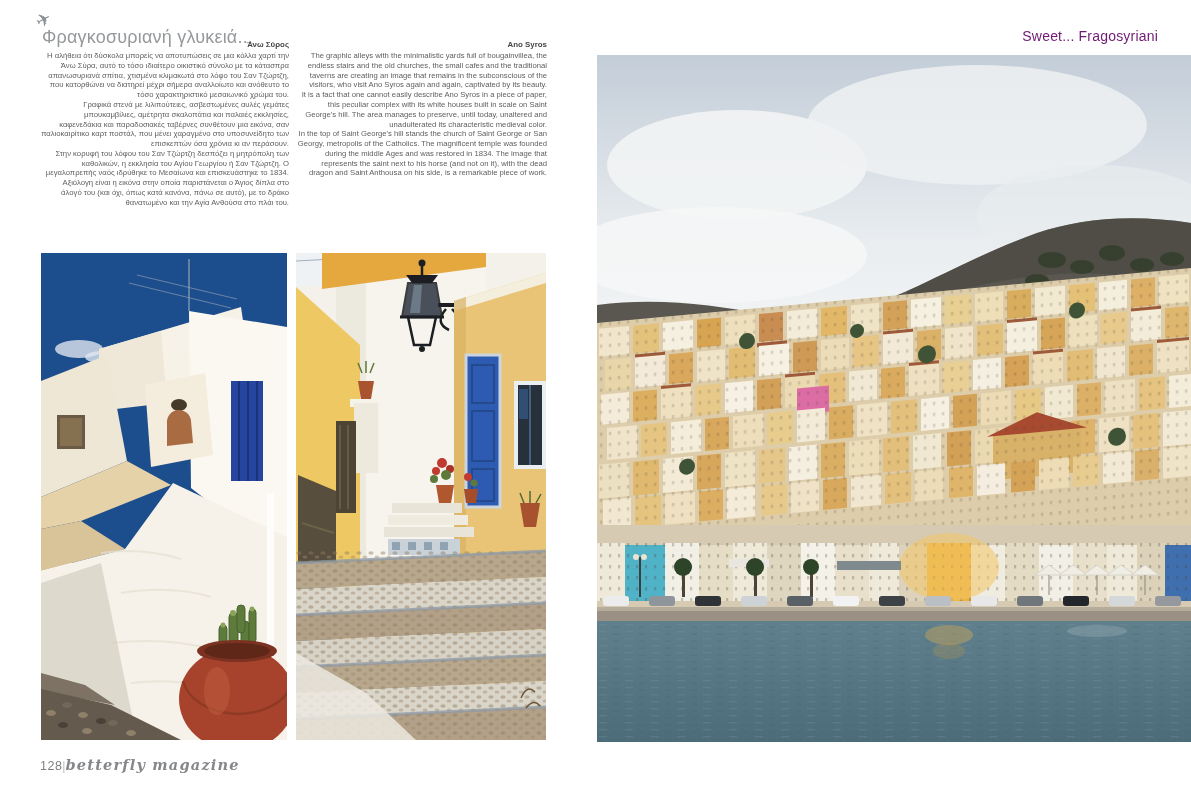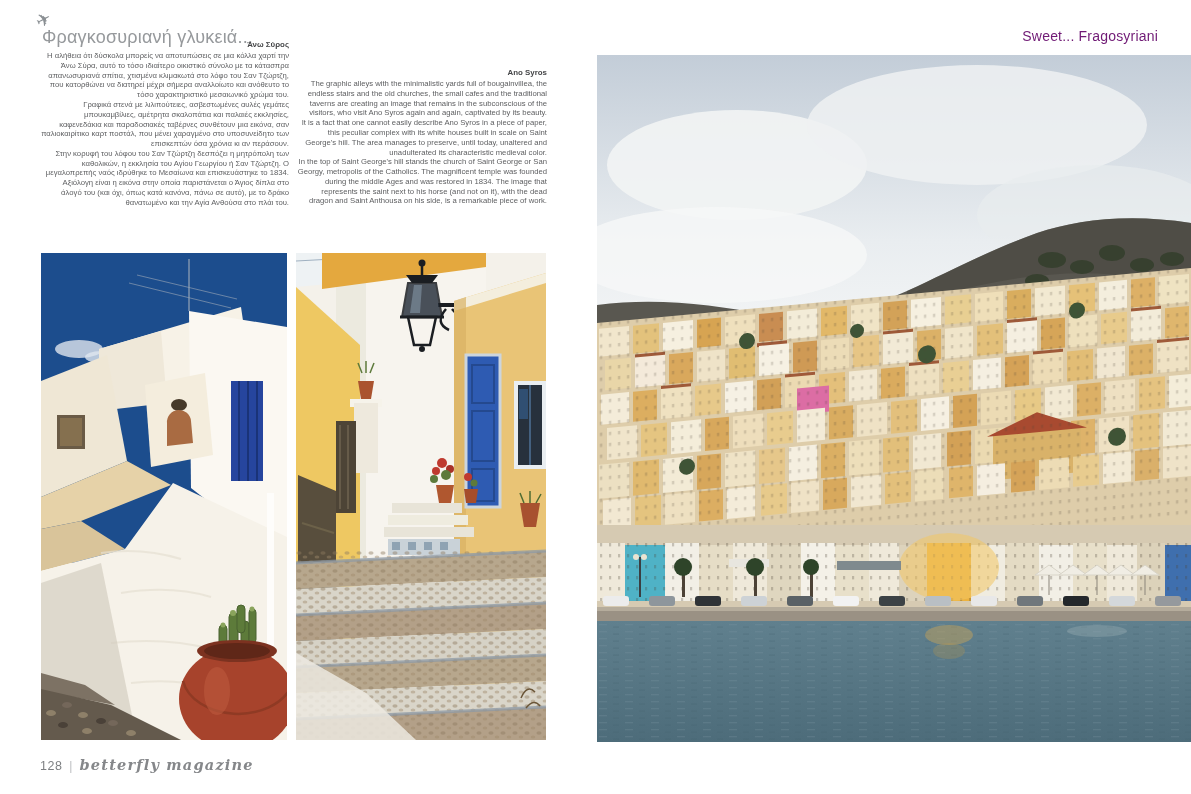--- a/index.html
+++ b/index.html
@@ -13,31 +13,31 @@
                letter-spacing:.2px;}
   .header-right{position:absolute;right:33px;top:28px;color:#701a75;font-size:14px;
                 letter-spacing:.2px;}
 
   
   .col{position:absolute;top:40px;font-size:7.7px;line-height:1.27;color:#5d5e60;
        text-align:right;}
   .col h3{margin:0 0 1px 0;font-size:7.9px;color:#454648;}
   .col p{margin:0;}
   .col-greek{left:40px;width:249px;}
-  .col-english{left:297px;width:250px;margin-top:28px;}
+  .col-english{left:297px;width:250px;}
 
   
   .photo{position:absolute;overflow:hidden;}
   .photo svg{display:block;width:100%;height:100%;}
   .photo-left{left:41px;top:253px;width:246px;height:487px;}
   .photo-middle{left:296px;top:253px;width:250px;height:487px;}
   .photo-right{left:597px;top:55px;width:594px;height:687px;}
 
   
-  .footer{position:absolute;left:40px;top:756px;display:flex;align-items:baseline;gap:7px;}
+  .footer{position:absolute;left:40px;top:756px;display:flex;align-items:baseline;}
   .page-num{font-size:12.5px;color:#7e8083;letter-spacing:.5px;}
   .footer-sep{font-size:12px;color:#bcbec0;}
   .mag-name{font-family:"DejaVu Serif",serif;font-style:italic;font-size:14.5px;
             color:#85878a;letter-spacing:1.2px;font-weight:bold;}
 </style>
 </head>
 <body>
 
 <div class="page">
 

